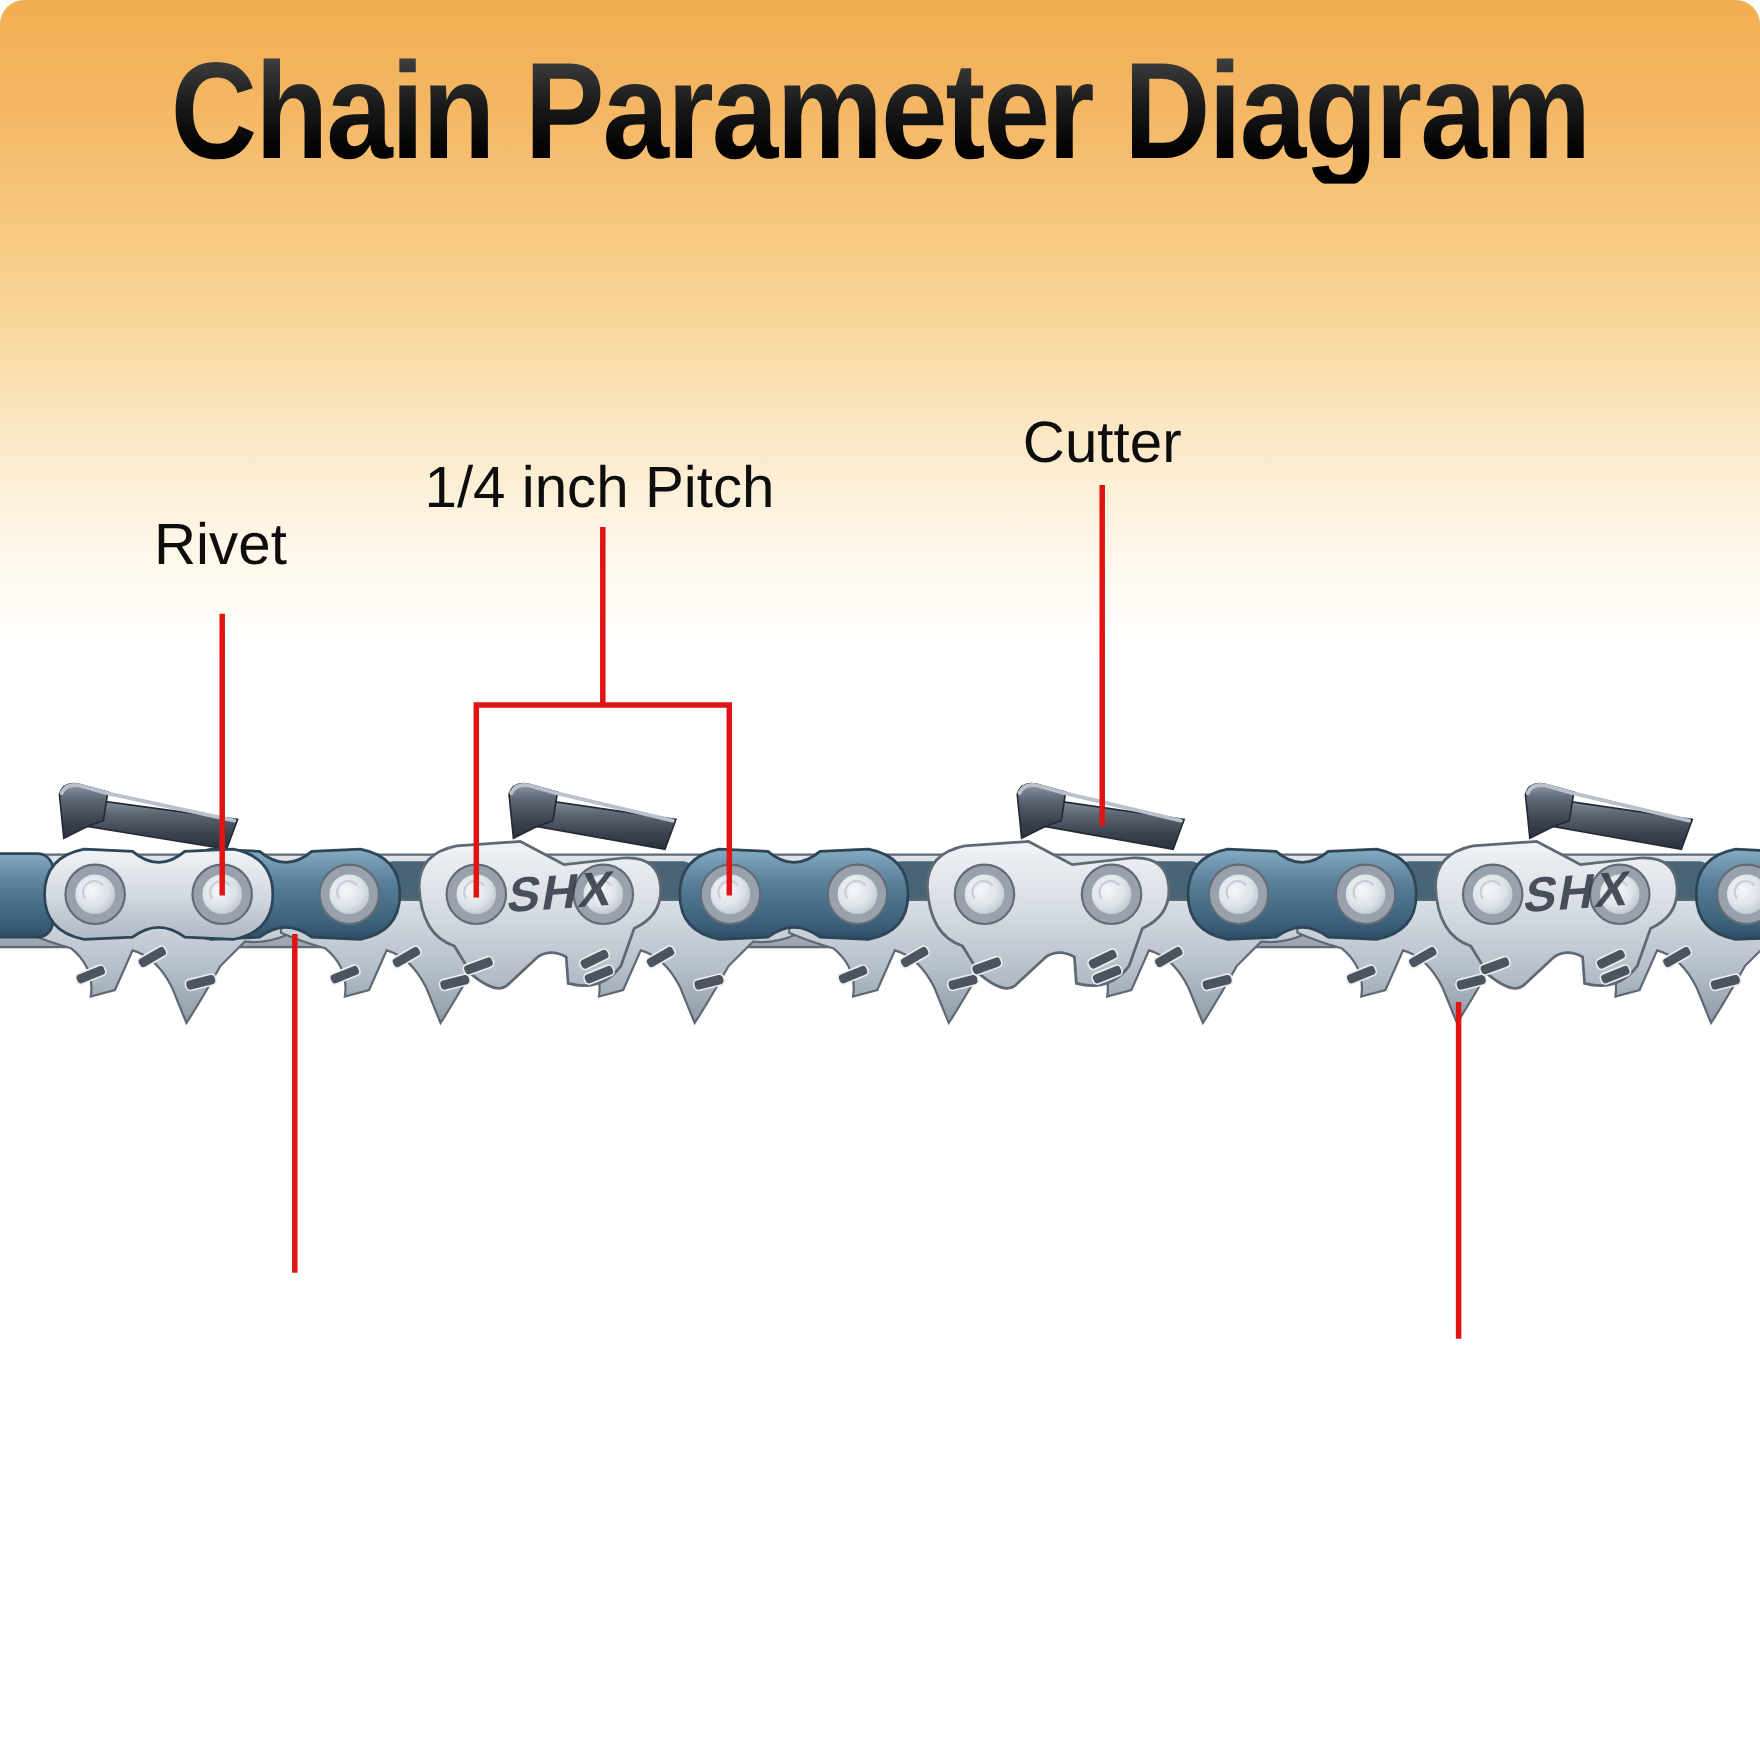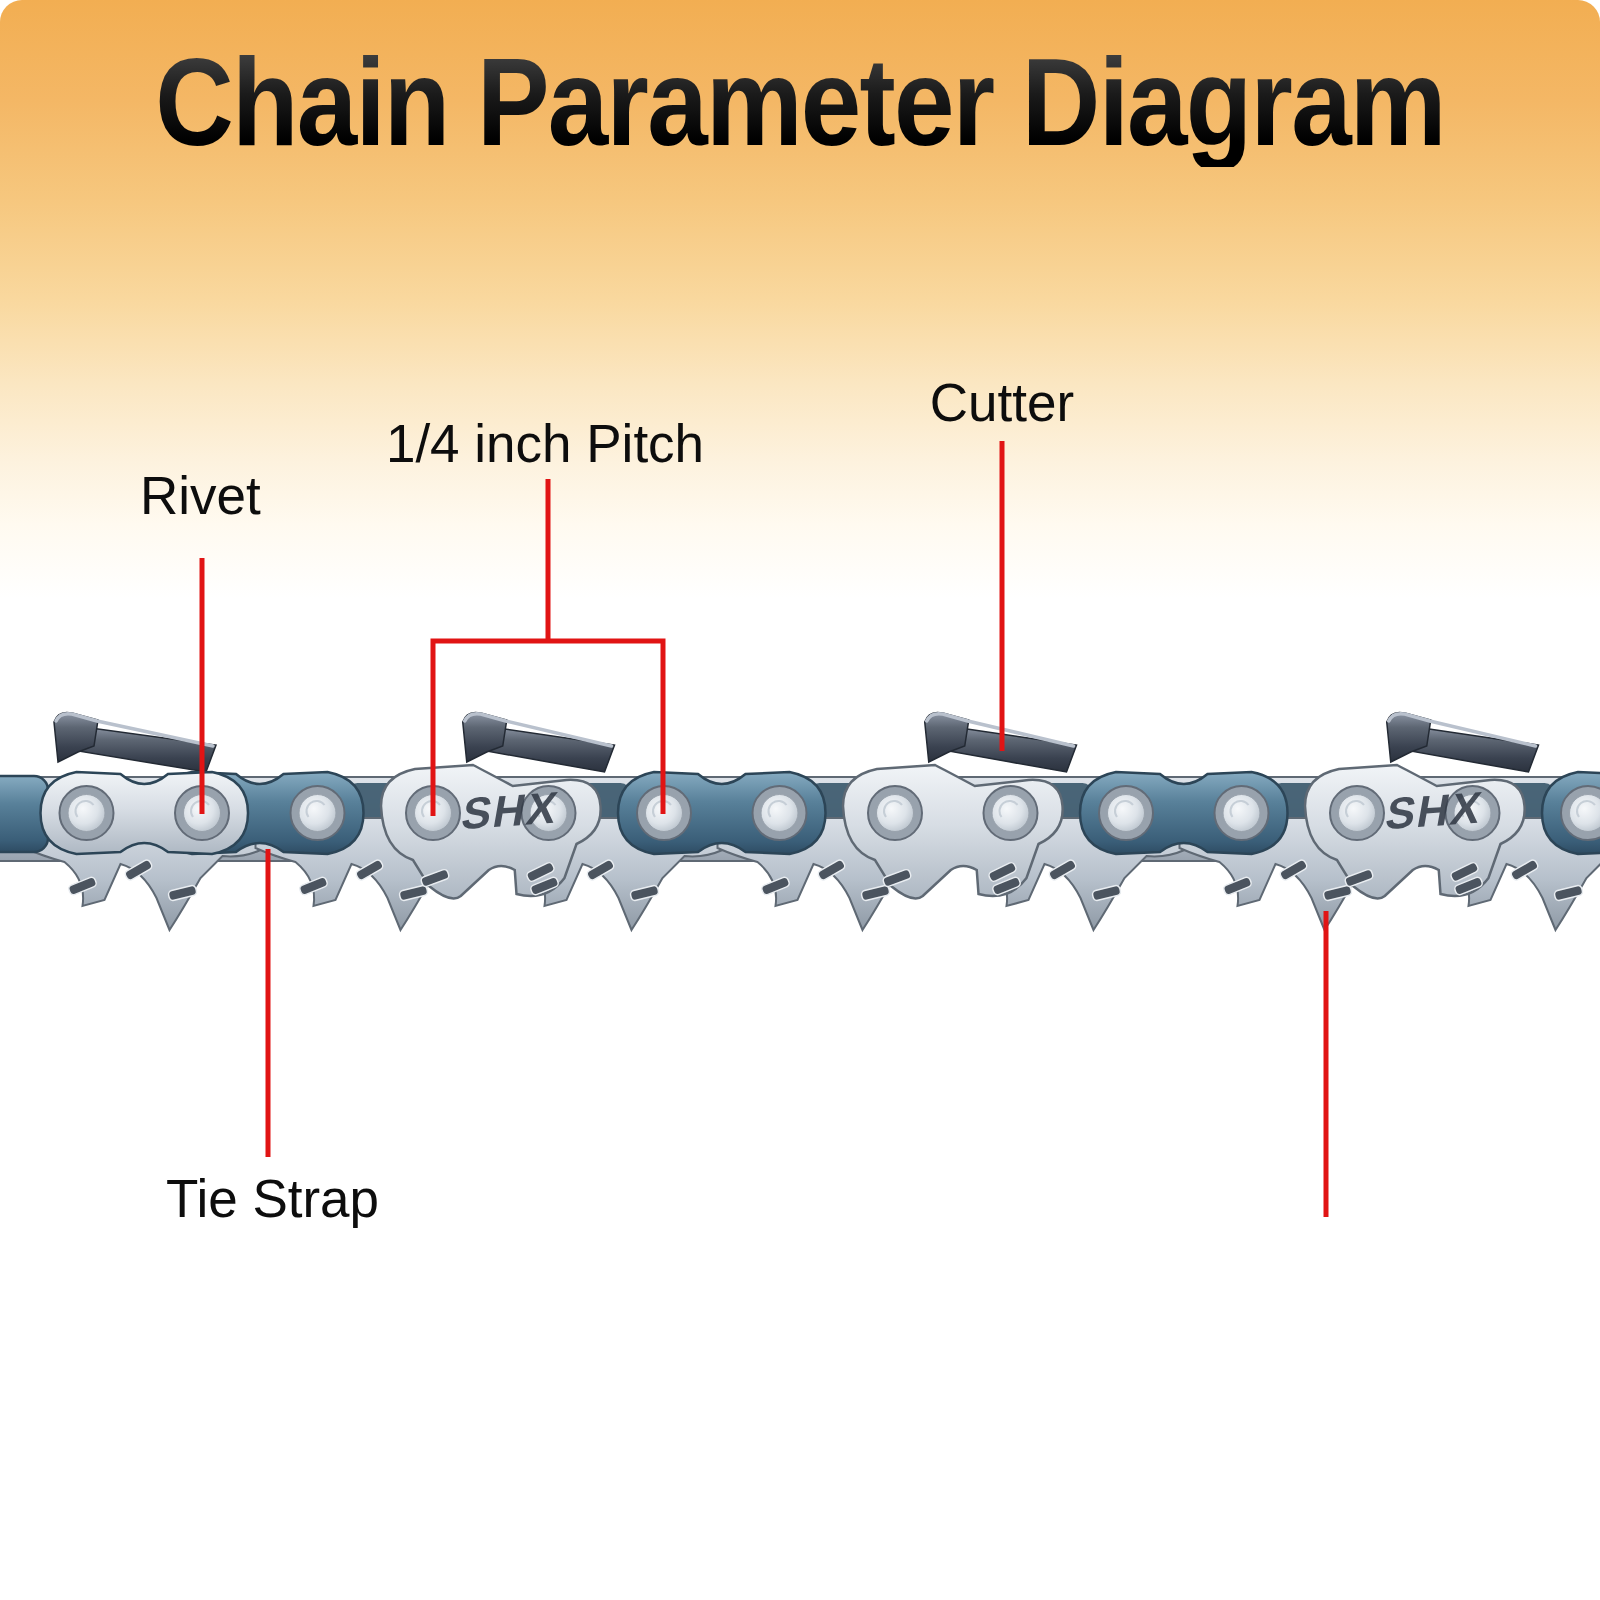--- a/index.html
+++ b/index.html
@@ -189,14 +189,13 @@
     <path d="M202,558 L202,814" stroke="#e11414" stroke-width="5" fill="none"></path>
     <path d="M548,479 L548,641 M430.5,641 L665.5,641 M433,641 L433,816 M663,641 L663,814" stroke="#e11414" stroke-width="5" fill="none"></path>
     <path d="M1002,441 L1002,751" stroke="#e11414" stroke-width="5" fill="none"></path>
     <path d="M268,849 L268,1157" stroke="#e11414" stroke-width="5" fill="none"></path>
     <path d="M1326,911 L1326,1217" stroke="#e11414" stroke-width="5" fill="none"></path>
   </svg>
 
   <div class="lbl" style="left:140px;top:468px">Rivet</div>
   <div class="lbl centered" style="left:545px;top:416px">1/4 inch Pitch</div>
   <div class="lbl centered" style="left:1002px;top:375px">Cutter</div>
-  <div class="lbl" style="left:166px;top:1171px">Tie Strap</div>
 </div>
 
 </body></html>

